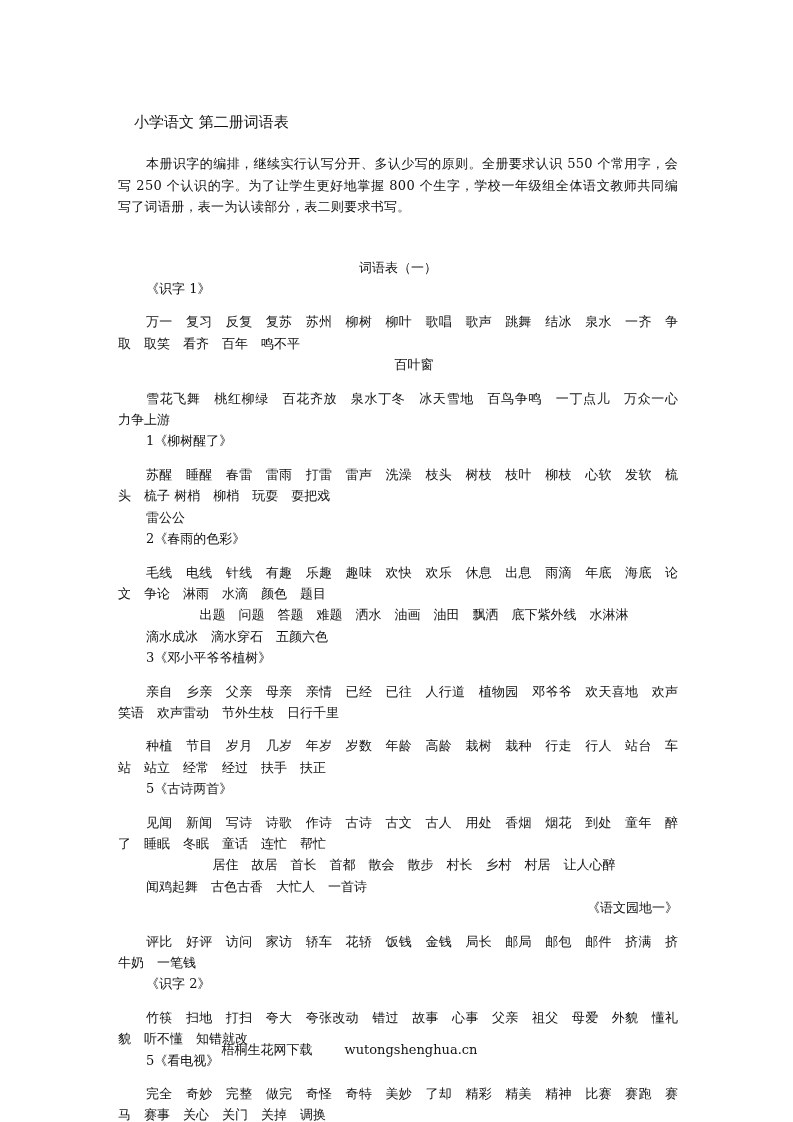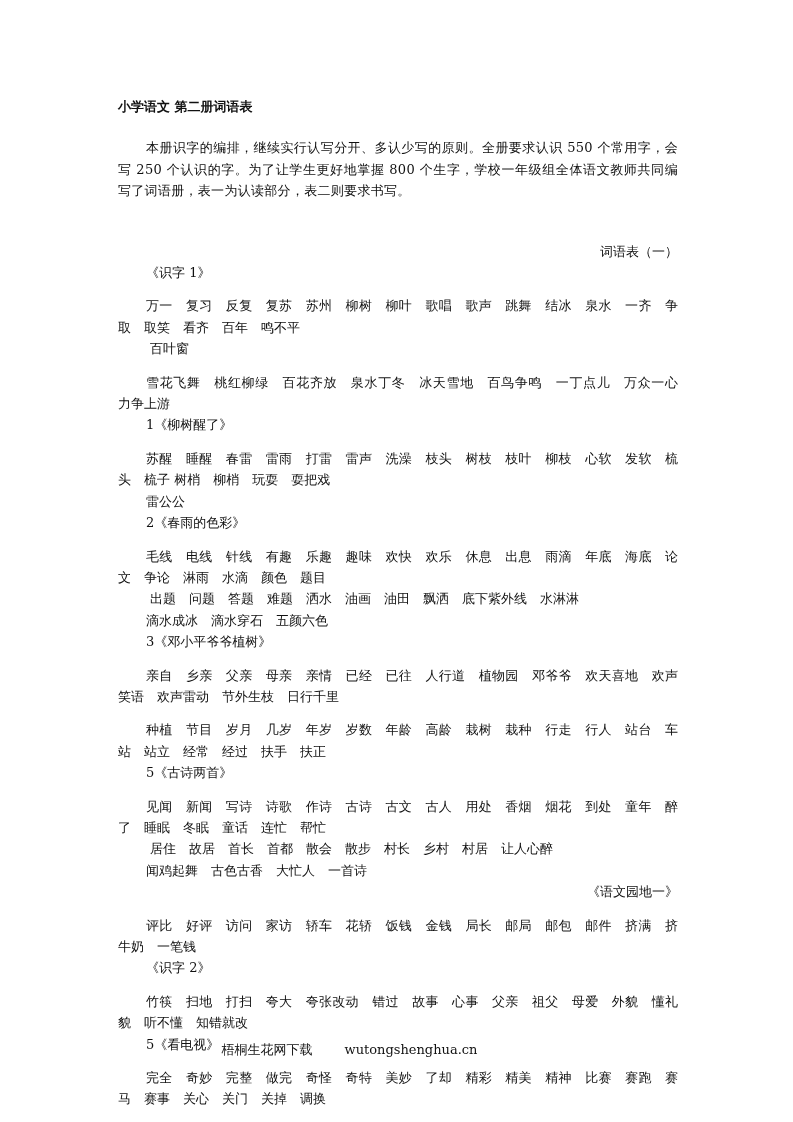--- a/index.html
+++ b/index.html
@@ -1,23 +1,23 @@
 <!DOCTYPE html>
 <html><head>
 <meta charset="utf-8">
 <style>
   html, body { margin: 0; padding: 0; background: #ffffff; }
   body { width: 793px; height: 1122px; position: relative; overflow: hidden;
          font-family: "DejaVu Serif", "Liberation Serif", serif; color: #111; }
   .page { position: absolute; left: 118px; top: 96px; width: 560px; font-size: 13px; line-height: 21.4px; }
-  .title { margin: 0; font-size: 13px; font-weight: bold; }
+  .title { margin: 16px; font-size: 15px; font-weight: normal; }
   .intro { margin-top: 20px; text-indent: 28px; text-align: justify; letter-spacing: 0.3px; }
-  .table-title { text-align: right; margin-top: 39px; }
+  .table-title { text-align: center; margin-top: 39px; }
   .ind { padding-left: 28px; }
-  .ind2 { padding-left: 32px; }
+  .ind2 { padding-left: 32px; text-align: center; }
   .ind3 { padding-left: 112px; text-align: right; }
   .para { text-indent: 28px; text-align: justify; margin-top: 12px; }
   .footer { position: absolute; top: 1041px; left: 0; width: 699px; text-align: center; font-size: 13px; }
   .footer span { display: inline-block; }
   .footer .sep { width: 32px; }
 </style>
 </head>
 <body>
 
 <div class="page">

